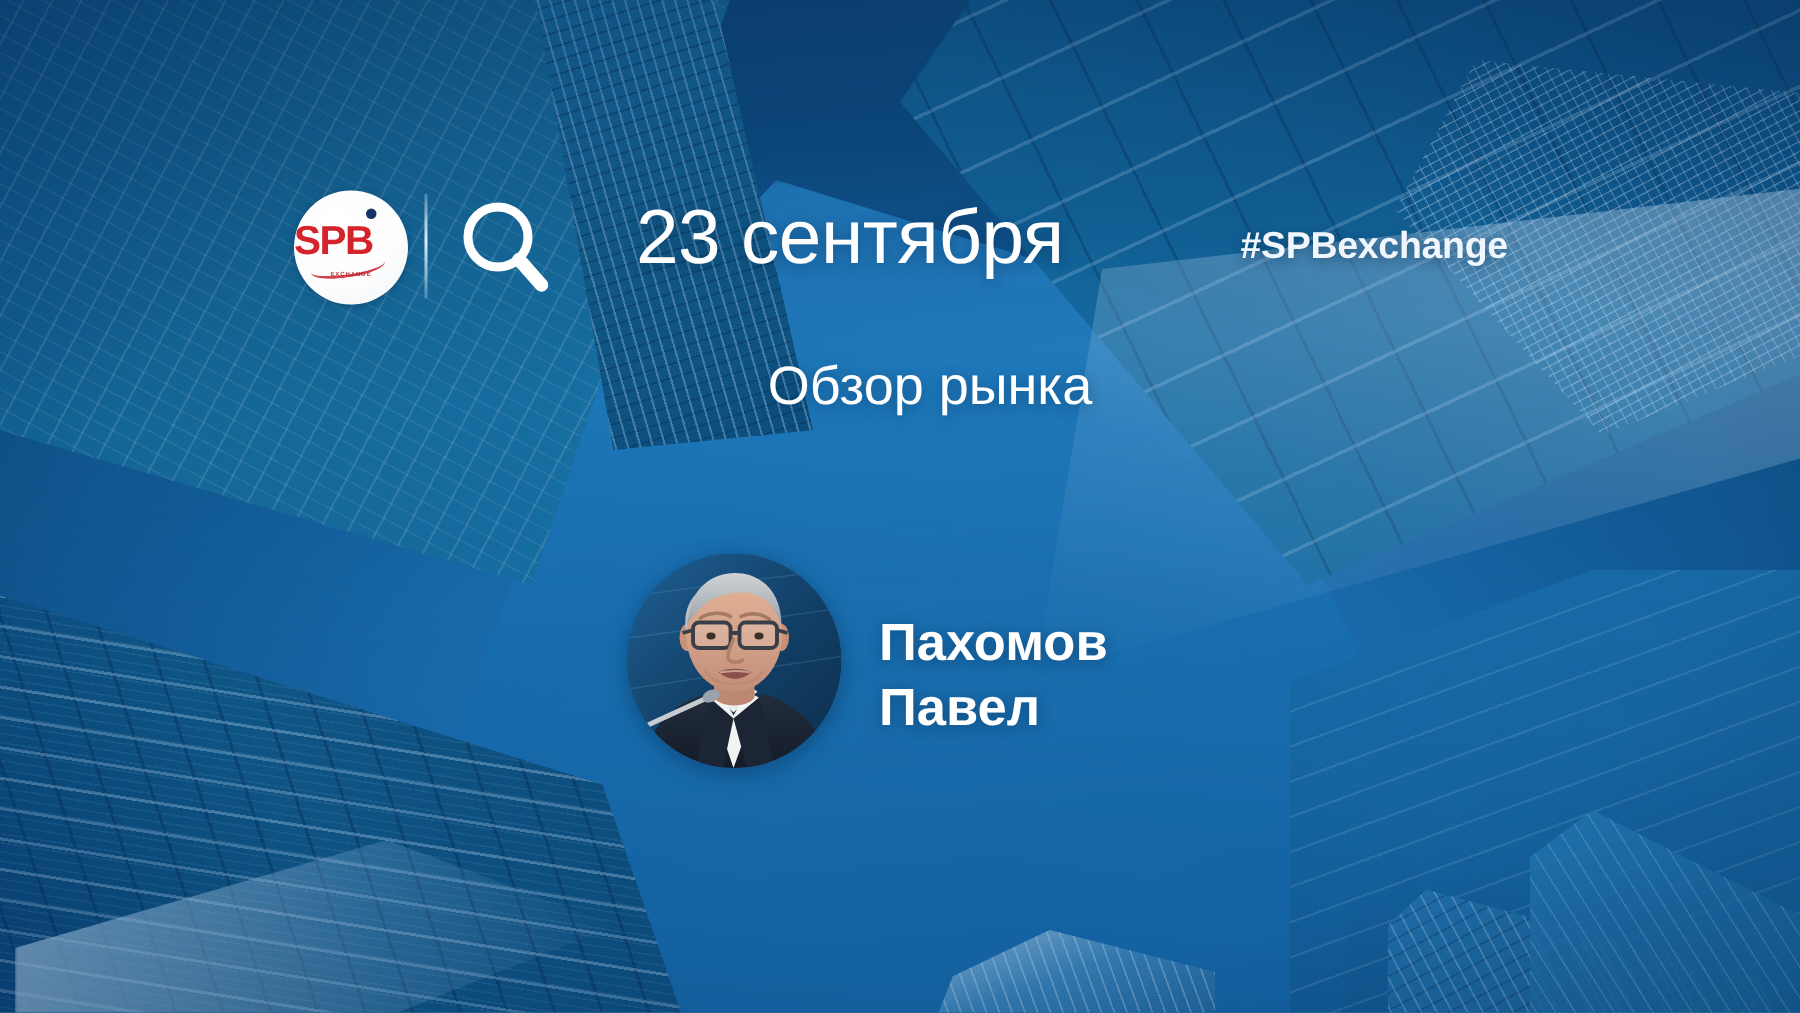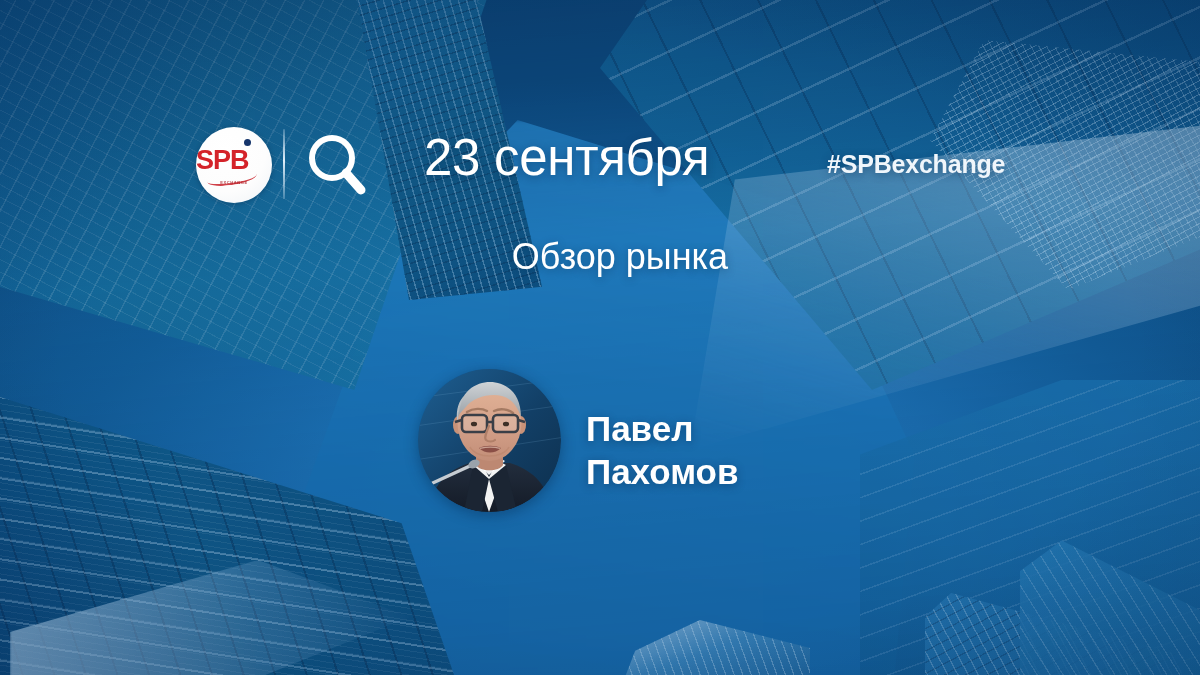--- a/index.html
+++ b/index.html
@@ -441,18 +441,18 @@
 
           <g>
             <line x1="6" y1="118" x2="54" y2="96" stroke="#c6ccd2" stroke-width="3.4" stroke-linecap="round"></line>
             <ellipse cx="56" cy="95" rx="6" ry="4" fill="#9aa3ab" transform="rotate(-24 56 95)"></ellipse>
           </g>
         </g>
       </svg>
     </div>
 
     <div class="speaker-name">
+      <span class="line">Пахомов</span>
       <span class="line">Павел</span>
-      <span class="line">Пахомов</span>
     </div>
 
   </div>
 </div>
 
 </body></html>

